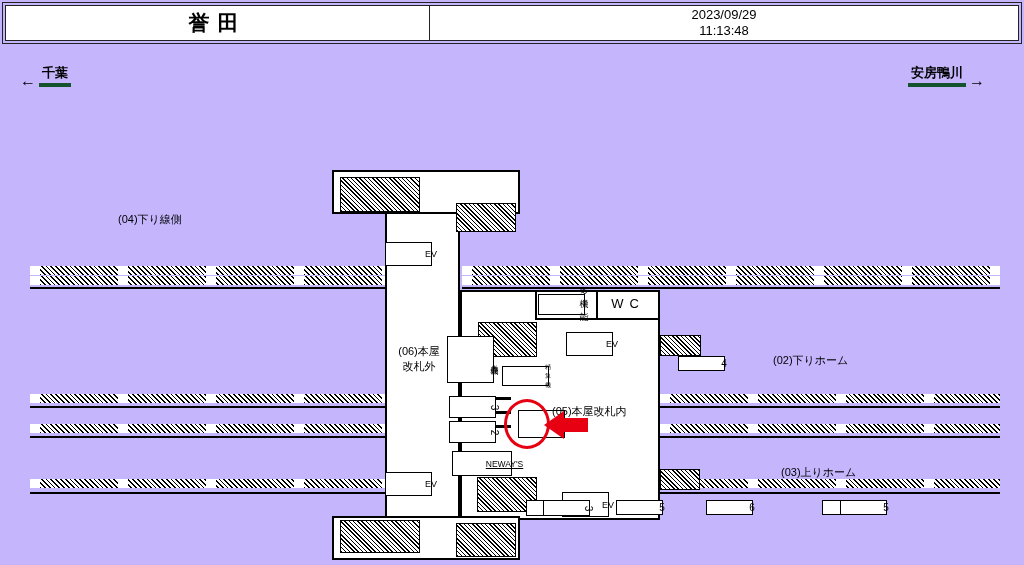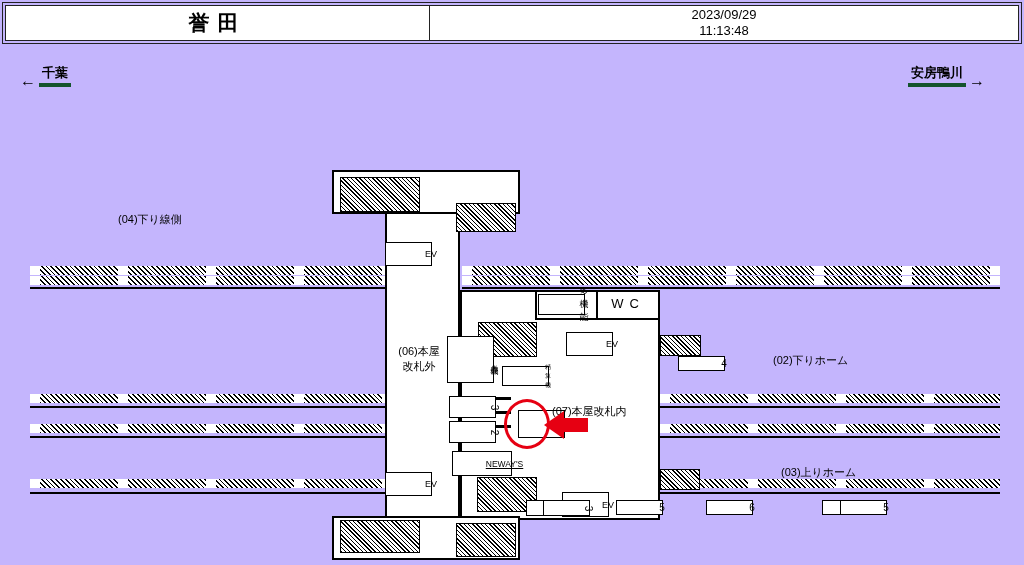--- a/index.html
+++ b/index.html
@@ -163,20 +163,20 @@
   <div class="wbox" style="left:840px;top:500px;width:16px;height:15px;font-size:10px;">
     <span>5</span>
   </div>
 
   <div class="lbl" style="left:118px;top:212px;">(04)下り線側</div>
   <div class="lbl" style="left:392px;top:344px;width:54px;text-align:center;line-height:15px;">
     <div>(06)本屋</div>
     <div>改札外</div>
   </div>
   <div class="lbl" style="left:773px;top:353px;">(02)下りホーム</div>
-  <div class="lbl lbl-under" style="left:552px;top:404px;">(07)本屋改札内</div>
+  <div class="lbl lbl-under" style="left:552px;top:404px;">(05)本屋改札内</div>
   <div class="lbl" style="left:781px;top:465px;">(03)上りホーム</div>
 
   <div class="red-circle" style="left:504px;top:399px;width:46px;height:50px;"></div>
   <div class="arrow-head" style="left:544px;top:411px;"></div>
   <div class="arrow-shaft" style="left:562px;top:418px;width:26px;height:14px;"></div>
 
 </div>
 
 </body></html>

